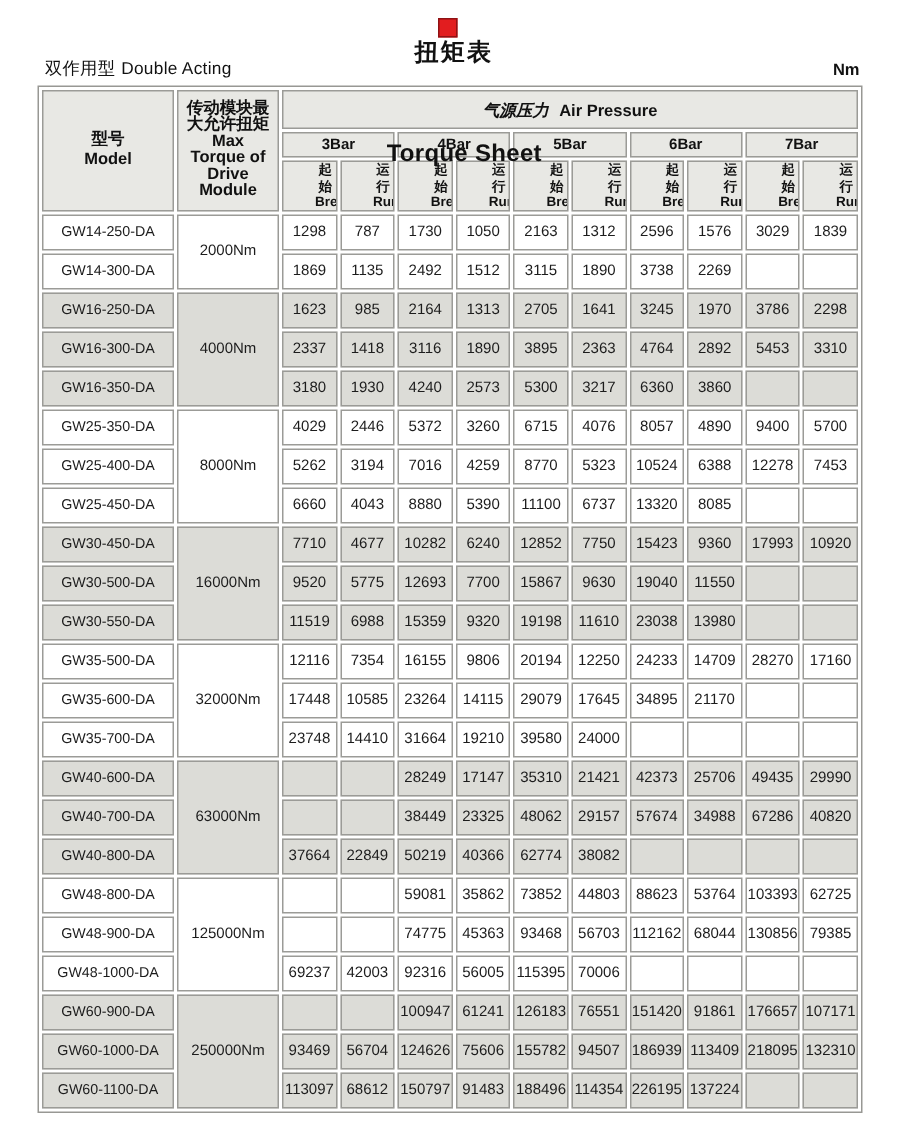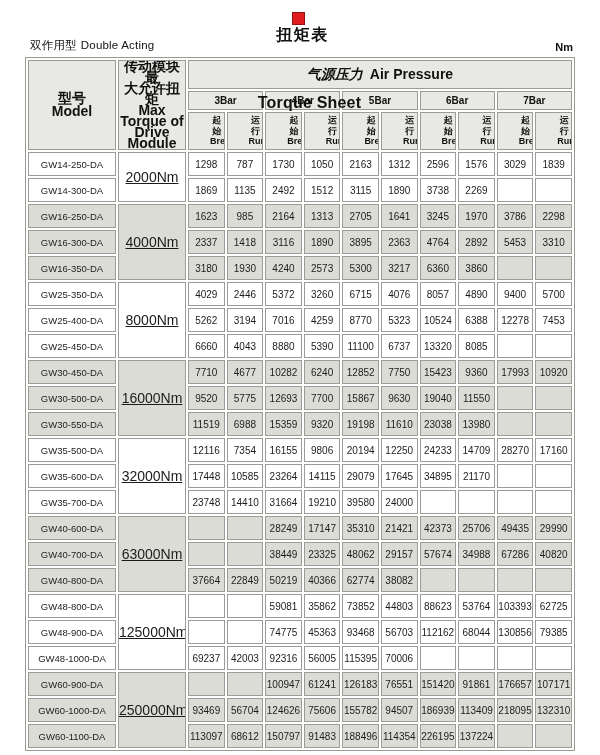--- a/index.html
+++ b/index.html
@@ -28,30 +28,30 @@
     border:1px solid #989894;table-layout:fixed;background:#fff;
   }
   th,td{border:1px solid #9b9b97;padding:0;text-align:center;vertical-align:middle;overflow:hidden;}
   th{background:#e8e8e4;font-weight:bold;}
   td{background:#fff;font-size:10px;height:22px;color:#1c1c1c;}
   tr.shaded td{background:#dcdcd7;}
 
   .col-model{width:88px;}
   .col-torque{width:68px;}
 
-  .row-air th{height:24px;font-size:14px;}
+  .row-air th{height:24px;font-size:11px;}
   .row-air .zh{margin-right:7px;font-style:italic;}
   .row-bar th{height:15px;font-size:10px;}
   .row-sub th{height:29px;font-size:9px;line-height:10.5px;padding-left:21px;}
   .model-th{font-size:10px;line-height:13px;}
   .torque-th{font-size:9px;line-height:11px;}
   .pre{white-space:pre-line;display:block;}
   .l1,.l2{display:block;}
   .model-cell{font-size:9.5px;}
-  .torque-cell{font-size:14px;text-decoration:underline;}
+  .torque-cell{font-size:10px;}
 </style>
 </head>
 <body>
 
 <div class="page">
 
   <div class="title-row">
     <span class="red-square"></span>
     <span class="title-zh">扭矩表</span>
     <span class="title-en">Torque Sheet</span>

